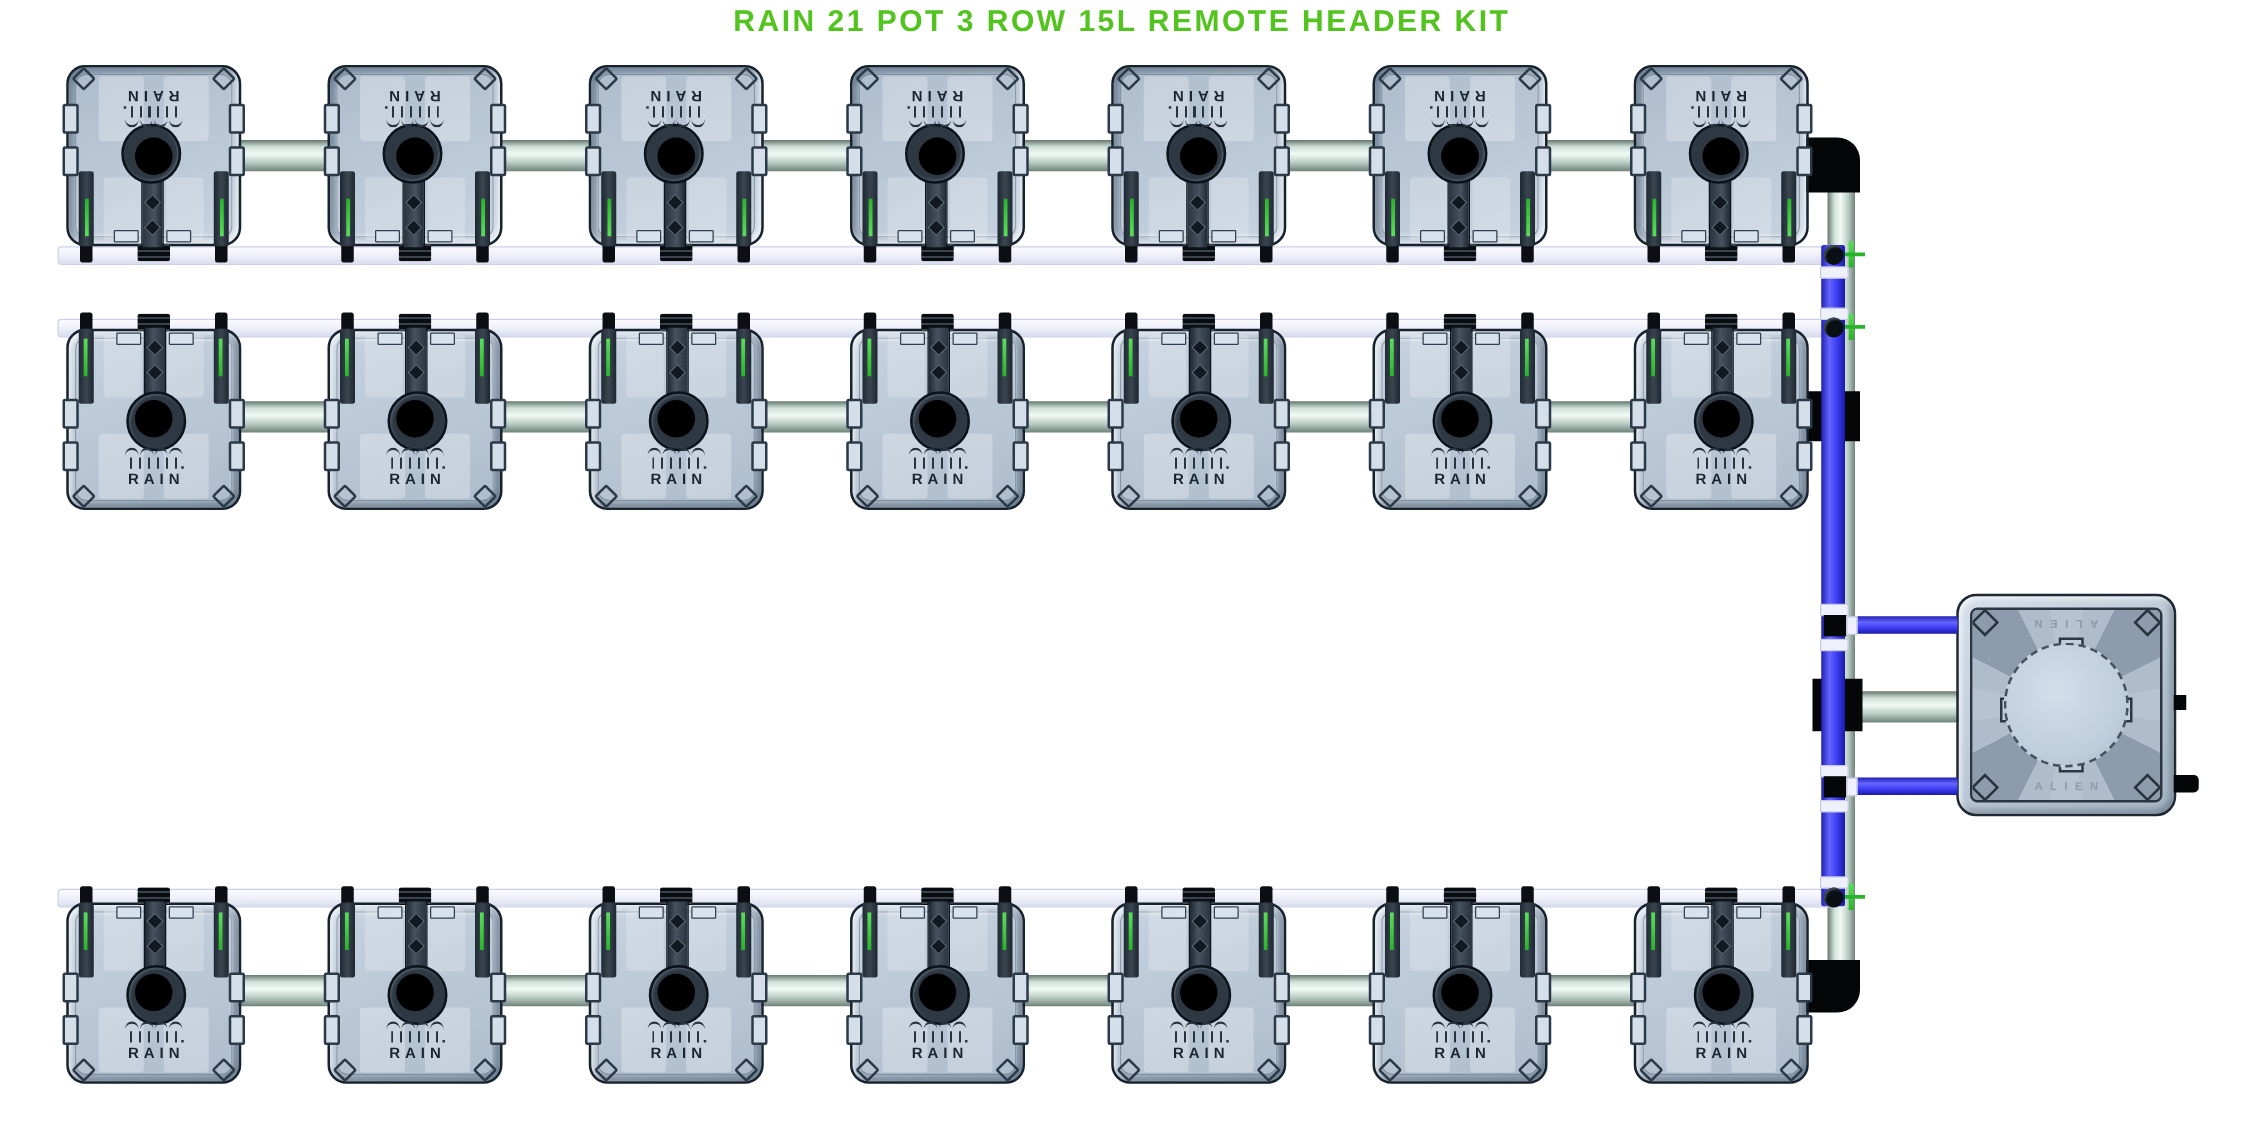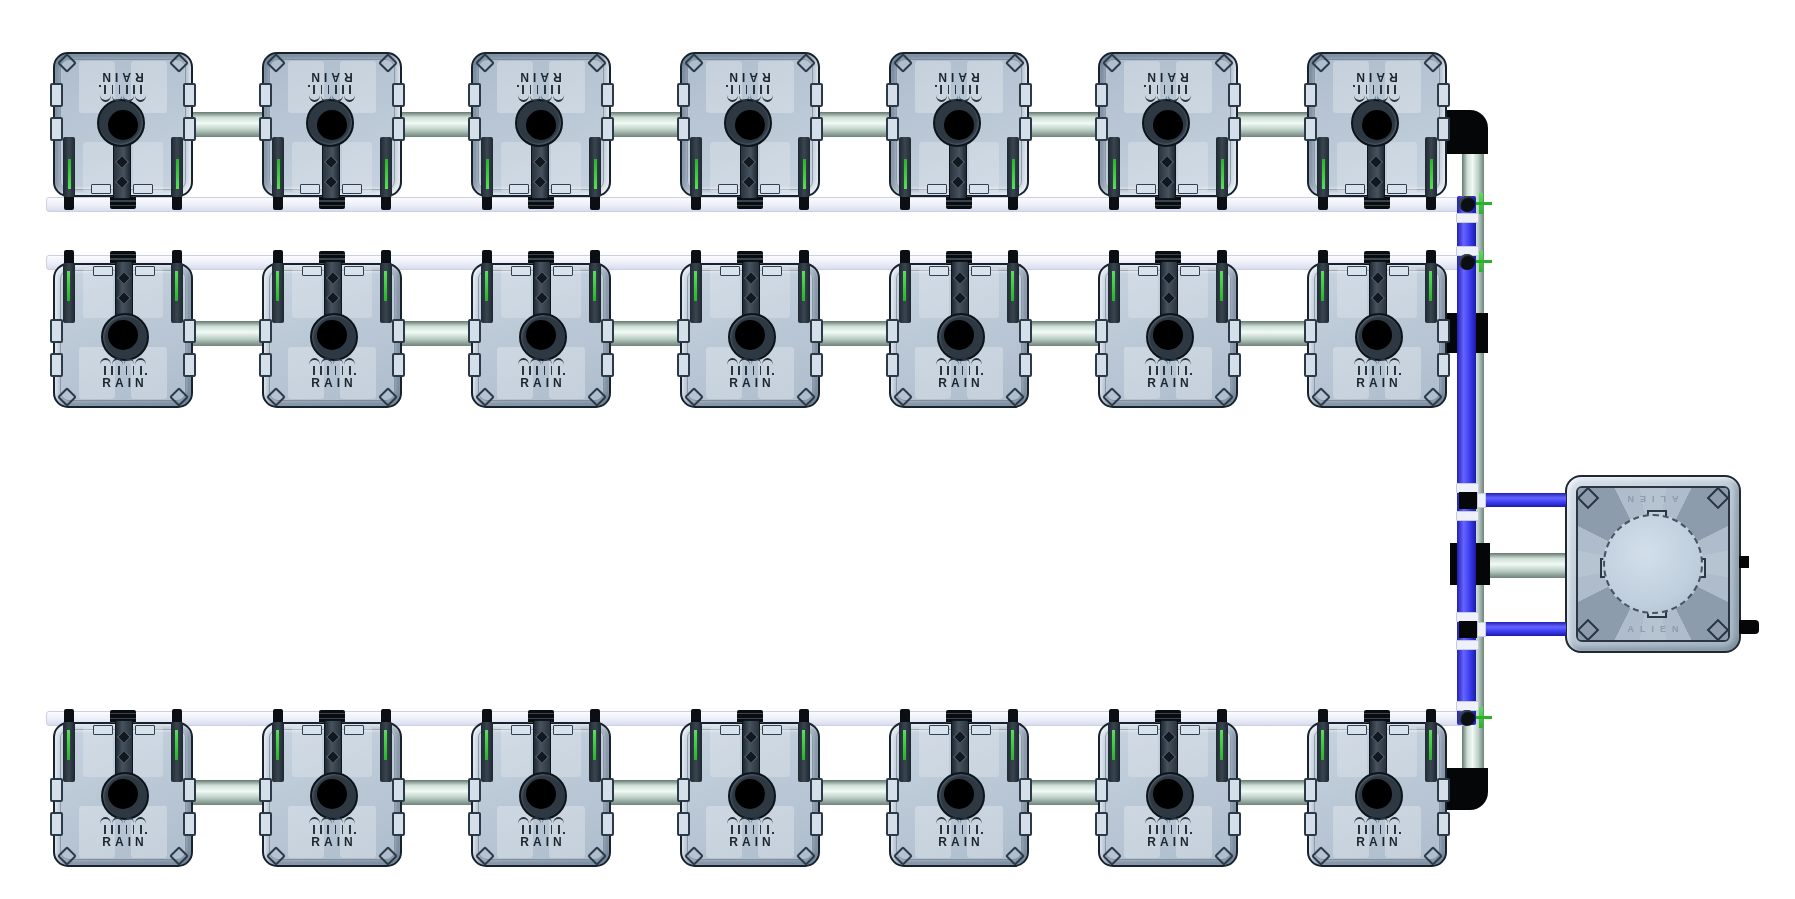--- a/index.html
+++ b/index.html
@@ -116,20 +116,21 @@
   .brand.bottom{bottom:6px;}
   .spout{position:absolute;background:#050608;z-index:3;}
   .sp-small{left:1739px;top:556px;width:10px;height:12px;}
   .sp-large{left:1739px;top:620px;width:20px;height:14px;border-radius:0 4px 4px 0;}
 </style>
 </head>
 <body>
 
 <div class="stage">
 
+  <div class="title">RAIN 21 POT 3 ROW 15L REMOTE HEADER KIT</div>
 
   <div class="pipe-feed" style="left:60px;top:112px;width:1396px"></div>
   <div class="pipe-feed" style="left:60px;top:321px;width:1396px"></div>
   <div class="pipe-feed" style="left:60px;top:780px;width:1396px"></div>
 
   <div class="pipe-drain" style="left:46px;top:197px;width:1420px"></div>
   <div class="pipe-drain" style="left:46px;top:255px;width:1420px"></div>
   <div class="pipe-drain" style="left:46px;top:711px;width:1420px"></div>
 
   <div class="row inverted" style="left:53px;top:52px">

